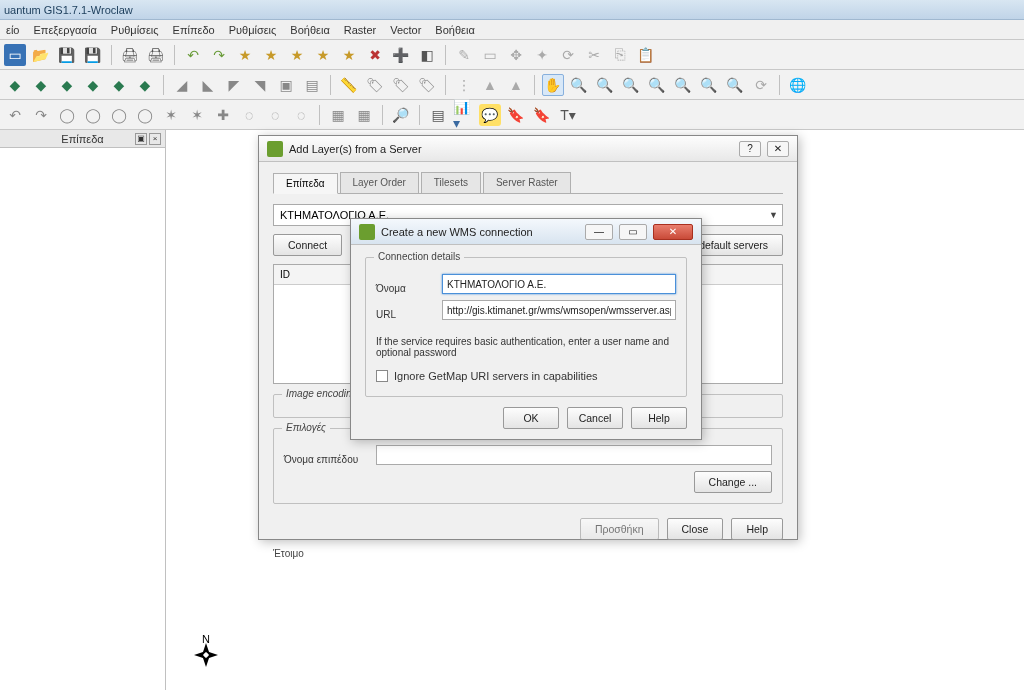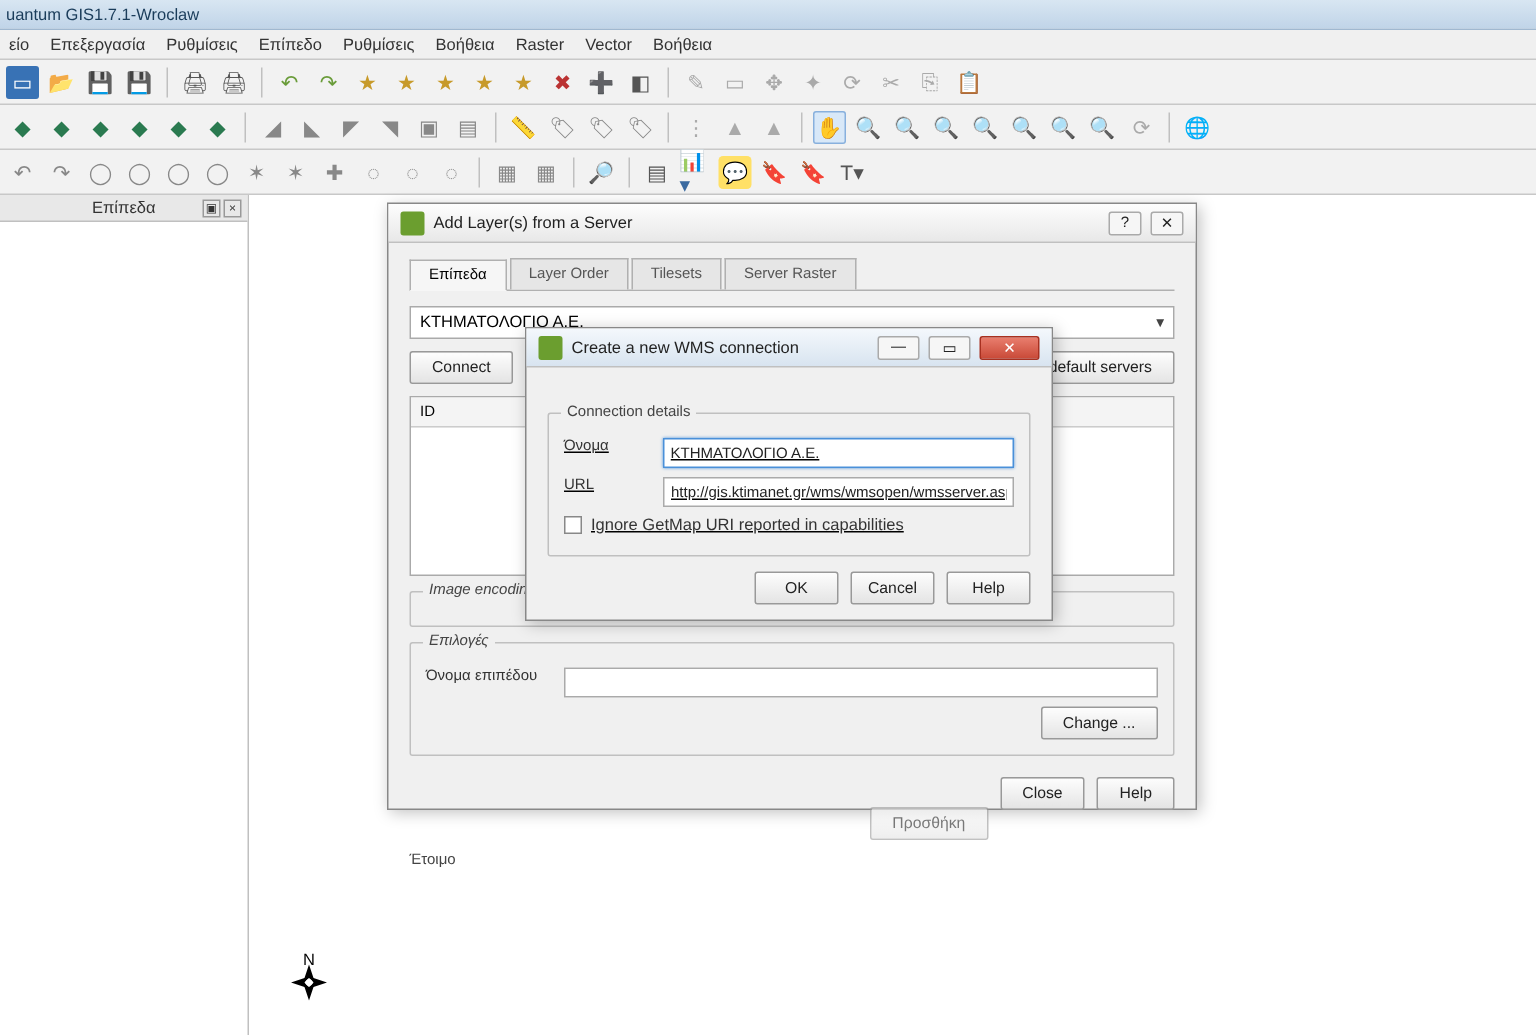--- a/index.html
+++ b/index.html
@@ -27,21 +27,21 @@
 .tab { padding: 4px 12px; background: #e6e6e6; border: 1px solid #b0b0b0; border-bottom: none; margin-right: 2px; color: #555; font-size: 10px; }
 .tab.active { background: #f6f6f6; color: #000; position: relative; top: 1px; border-bottom: 1px solid #f6f6f6; }
 .combo { width: 100%; height: 22px; border: 1px solid #aaa; background: #fff; display: flex; align-items: center; padding: 0 6px; position: relative; }
 .combo .arrow { position: absolute; right: 4px; font-size: 9px; color: #444; }
 .btnrow { display: flex; gap: 8px; margin-top: 8px; }
 .btn { height: 22px; padding: 0 14px; background: linear-gradient(#fdfdfd, #e4e4e4); border: 1px solid #999; border-radius: 2px; display: flex; align-items: center; font-size: 10.5px; color: #222; }
 .listbox { height: 120px; border: 1px solid #aaa; background: #fff; margin-top: 8px; }
 .listhead { height: 20px; border-bottom: 1px solid #ccc; display: flex; align-items: center; padding: 0 6px; background: #f4f4f4; font-size: 10px; }
 .groupbox { border: 1px solid #c0c0c0; border-radius: 2px; padding: 10px; margin-top: 10px; position: relative; }
 .groupbox .glabel { position: absolute; top: -7px; left: 8px; background: #f0f0f0; padding: 0 4px; font-size: 10px; color: #444; font-style: italic; }
-.row { display: flex; align-items: flex-start; gap: 10px; margin: 6px 0; }
+.row { display: flex; align-items: flex-end; gap: 10px; margin: 6px 0; }
 .row label { width: 82px; font-size: 10px; color: #333; }
 .input { flex: 1; height: 20px; border: 1px solid #aaa; background: #fff; padding: 0 4px; font-size: 10px; color: #222; }
 .input.hl { border: 1px solid #4a90d9; box-shadow: 0 0 2px #4a90d9; }
 .checkline { display: flex; align-items: center; gap: 6px; margin: 4px 0; font-size: 10px; color: #333; }
 .checkline .cb { width: 12px; height: 12px; border: 1px solid #888; background: #fff; }
 .redclose { background: linear-gradient(#e97e6e, #c94a38) !important; color: #fff !important; border-color: #a83020 !important; }
 </style>
 </head>
 <body>
 
@@ -213,52 +213,53 @@
       <span class="glabel">Επιλογές</span>
       <div class="row">
         <label>Όνομα επιπέδου</label>
         <input class="input" style="">
       </div>
       <div style="display:flex;justify-content:flex-end;">
         <div class="btn">Change ...</div>
       </div>
     </div>
     <div class="btnrow" style="justify-content:flex-end;margin-top:14px;">
-      <div class="btn" style="opacity:.6;margin-top:20px;">Προσθήκη</div>
+      <div class="btn" style="opacity:.6;">Προσθήκη</div>
       <div class="btn">Close</div>
       <div class="btn">Help</div>
     </div>
     <div style="margin-top:8px;font-size:10px;color:#444;">Έτοιμο</div>
   </div>
 </div>
 
 <div class="dialog" style="left:350px;top:218px;width:352px;">
   <div class="dlg-title" style="background:linear-gradient(#f4f8fc,#d8e4f0);">
     <span class="ticon"></span>
     <span>Create a new WMS connection</span>
     <div class="ctrls">
       <span style="width:28px;">—</span>
       <span style="width:28px;">▭</span>
       <span class="redclose" style="width:40px;">✕</span>
     </div>
   </div>
   <div class="dlg-body">
-    <div class="groupbox" style="margin-top:20px;text-decoration:underline;">
+    <div class="groupbox" style="margin-top:2px;">
       <span class="glabel" style="font-style:normal;">Connection details</span>
       <div class="row">
         <label style="width:56px;">Όνομα</label>
         <input class="input hl" value="ΚΤΗΜΑΤΟΛΟΓΙΟ Α.Ε." style="">
       </div>
       <div class="row">
         <label style="width:56px;">URL</label>
         <input class="input" value="http://gis.ktimanet.gr/wms/wmsopen/wmsserver.aspx" style="">
       </div>
+      <div style="font-size:10px;color:#333;margin:16px 0 12px;">If the service requires basic authentication, enter a user name and optional password</div>
       <div class="checkline">
         <span class="cb"></span>
-        <span>Ignore GetMap URI reported in capabilities</span>
+        <span>Ignore GetMap URI servers in capabilities</span>
       </div>
     </div>
     <div class="btnrow" style="justify-content:flex-end;margin-top:10px;">
       <div class="btn" style="width:56px;justify-content:center;">OK</div>
       <div class="btn" style="width:56px;justify-content:center;">Cancel</div>
       <div class="btn" style="width:56px;justify-content:center;">Help</div>
     </div>
   </div>
 </div>
 

